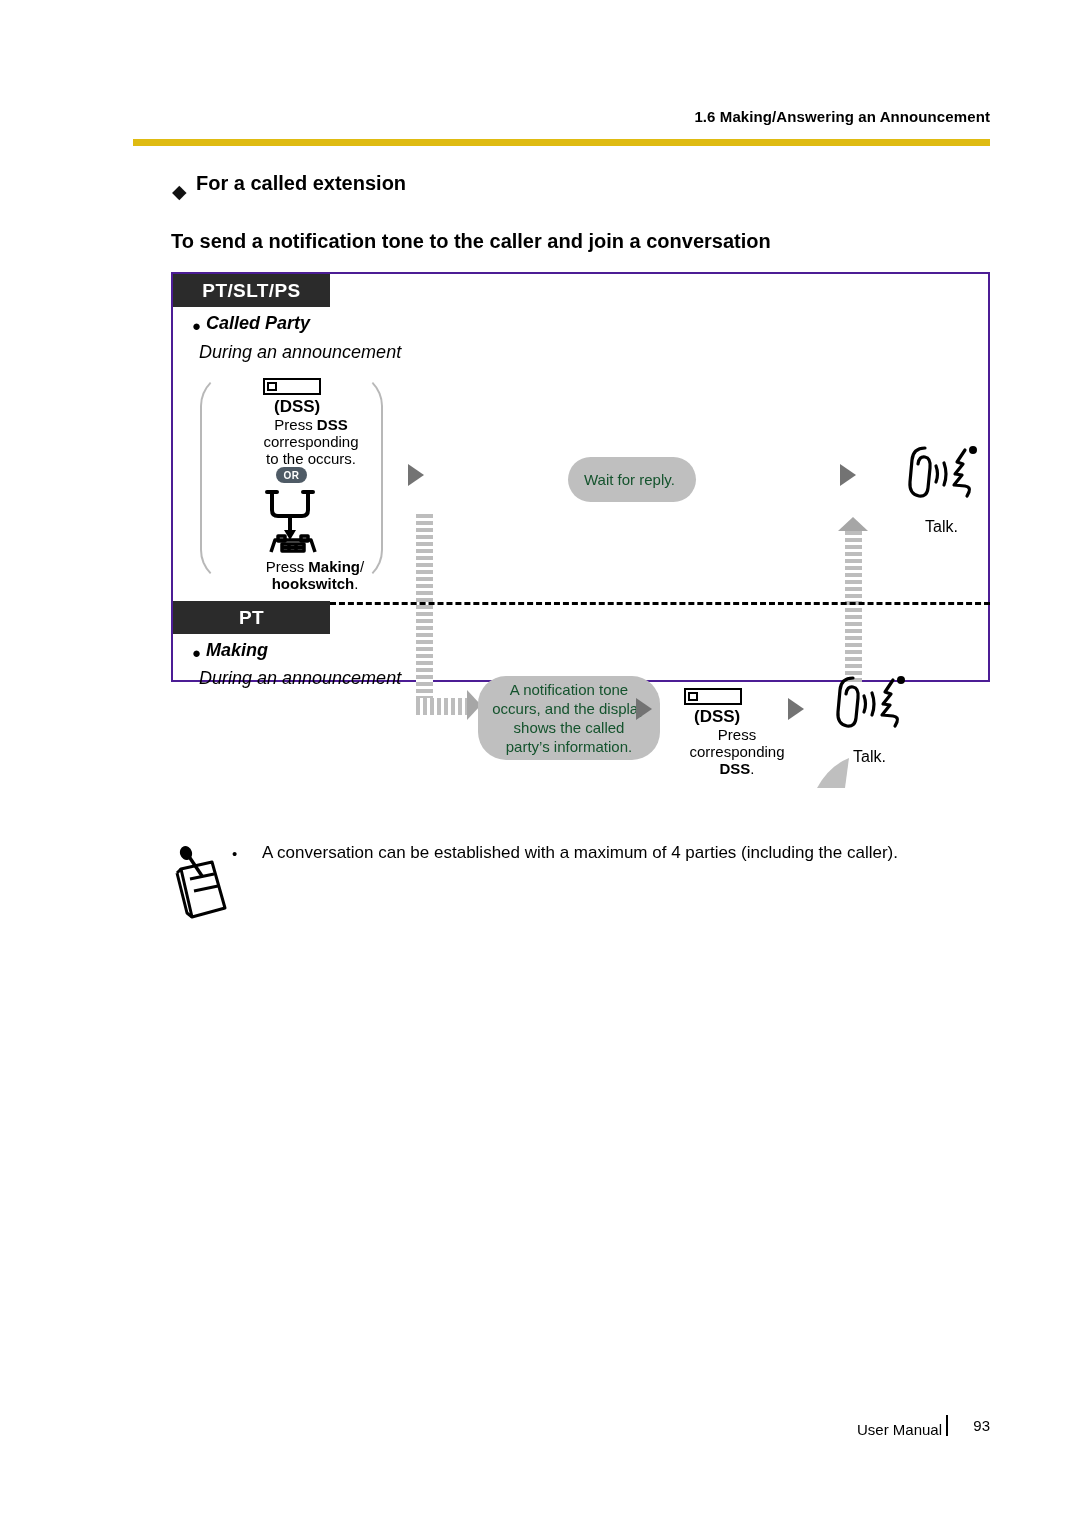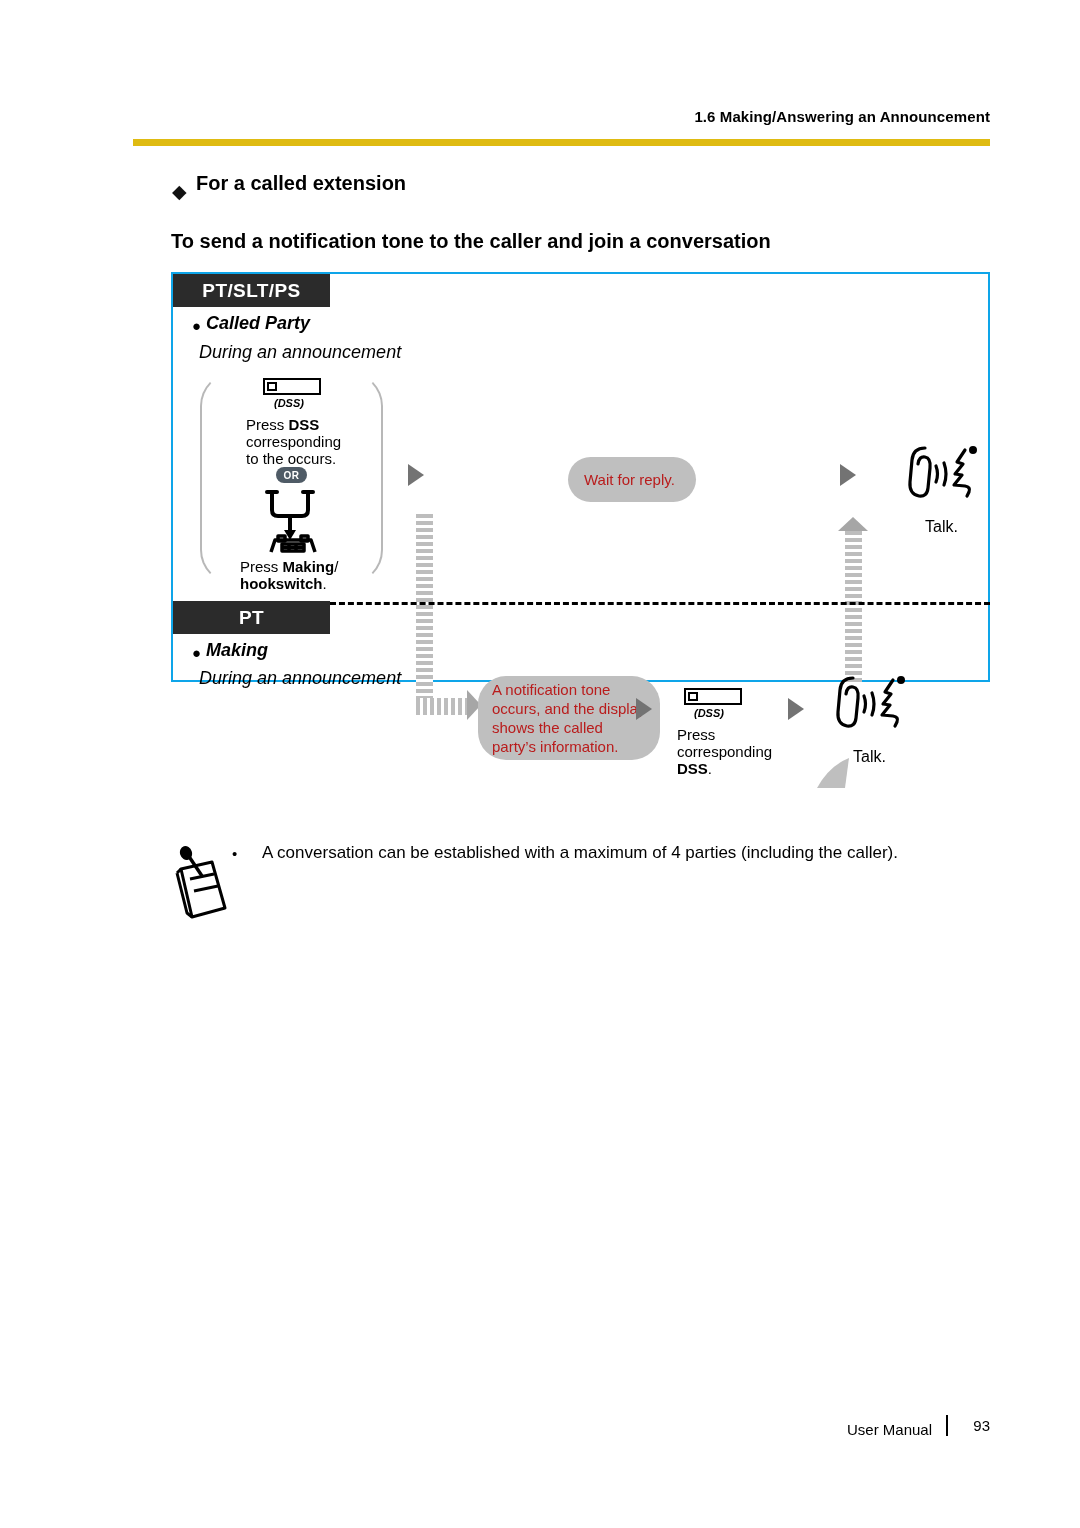--- a/index.html
+++ b/index.html
@@ -35,22 +35,23 @@
   }
   .sub-head{
     position:absolute; left:171px; top:230px;
     font-size:20px; font-weight:bold; white-space:nowrap;
   }
 
   
   .diagram{
     position:absolute; left:171px; top:272px;
     width:819px; height:410px;
-    border:2px solid #0ea5e9; box-sizing:border-box;
+    border:2px solid #4c1d95; box-sizing:border-box;
     background:#fff;
+    text-align:center;
   }
 
   
   .mode-tab{
     position:absolute;
     background:#2B2B2B; color:#fff;
     font-size:19px; font-weight:bold; letter-spacing:0.4px;
     display:flex; align-items:center; justify-content:center;
     box-sizing:border-box;
   }
@@ -112,21 +113,21 @@
     position:absolute;
     width:58px; height:17px;
     border:2px solid #000; box-sizing:border-box;
     background:#fff;
   }
   .dss-key:after{
     content:""; position:absolute; left:2px; top:2px;
     width:10px; height:9px; border:2px solid #000; box-sizing:border-box;
   }
   .dss-cap{
-    position:absolute; font-size:11px; font-style:italic; font-weight:bold;
+    position:absolute; font-size:17px; font-weight:bold;
     white-space:nowrap;
   }
 
   .step-text{
     position:absolute; font-size:15px; line-height:17px;
   }
   .step-text b{ font-weight:bold; }
 
   
   .or-badge{
@@ -140,21 +141,21 @@
   .tri{
     position:absolute; width:0; height:0;
     border-top:11px solid transparent;
     border-bottom:11px solid transparent;
     border-left:16px solid #737373;
   }
 
   
   .callout{
     position:absolute;
-    background:#BFBFBF; color:#b91c1c;
+    background:#BFBFBF; color:#14532d;
     border-radius:28px;
     font-size:15px; line-height:19px;
     display:flex; align-items:center;
     box-sizing:border-box;
   }
 
   
   .stripe-v{
     position:absolute; width:17px;
     background:repeating-linear-gradient(to bottom,#BDBDBD 0 4px,#ffffff 4px 7px);
@@ -188,21 +189,21 @@
   .note-bullet{
     position:absolute; left:232px; top:845px; font-size:15px;
   }
   .note-icon{ position:absolute; left:168px; top:845px; }
 
   
   .footer{
     position:absolute; right:90px; top:1412px;
     font-size:15px; display:flex; align-items:center; gap:0;
   }
-  .footer .fm{ padding-right:14px;margin-top:9px; }
+  .footer .fm{ padding-right:4px;margin-top:9px; }
   .footer .fbar{
     width:2px; height:21px; background:#000; display:inline-block;
   }
   .footer .fp{ padding-left:18px; min-width:24px; text-align:right; }
 </style>
 </head>
 <body>
 
 <div class="page">
 

